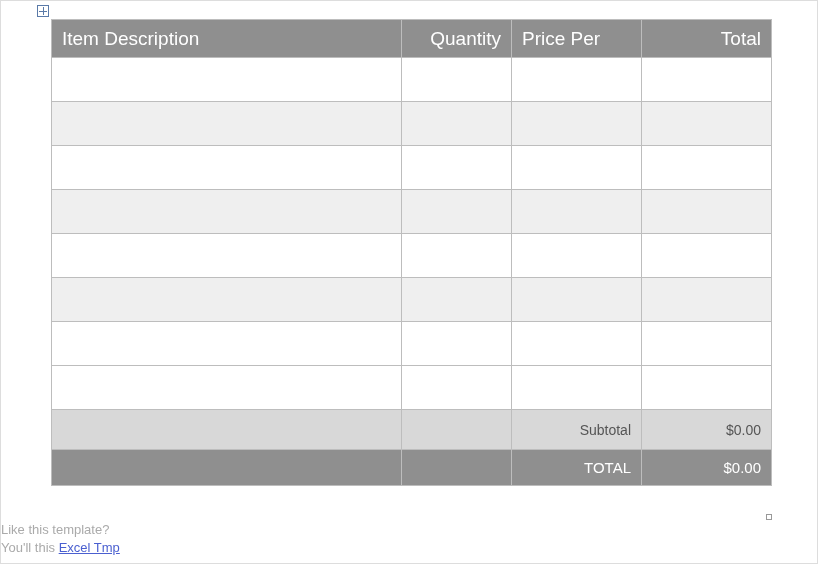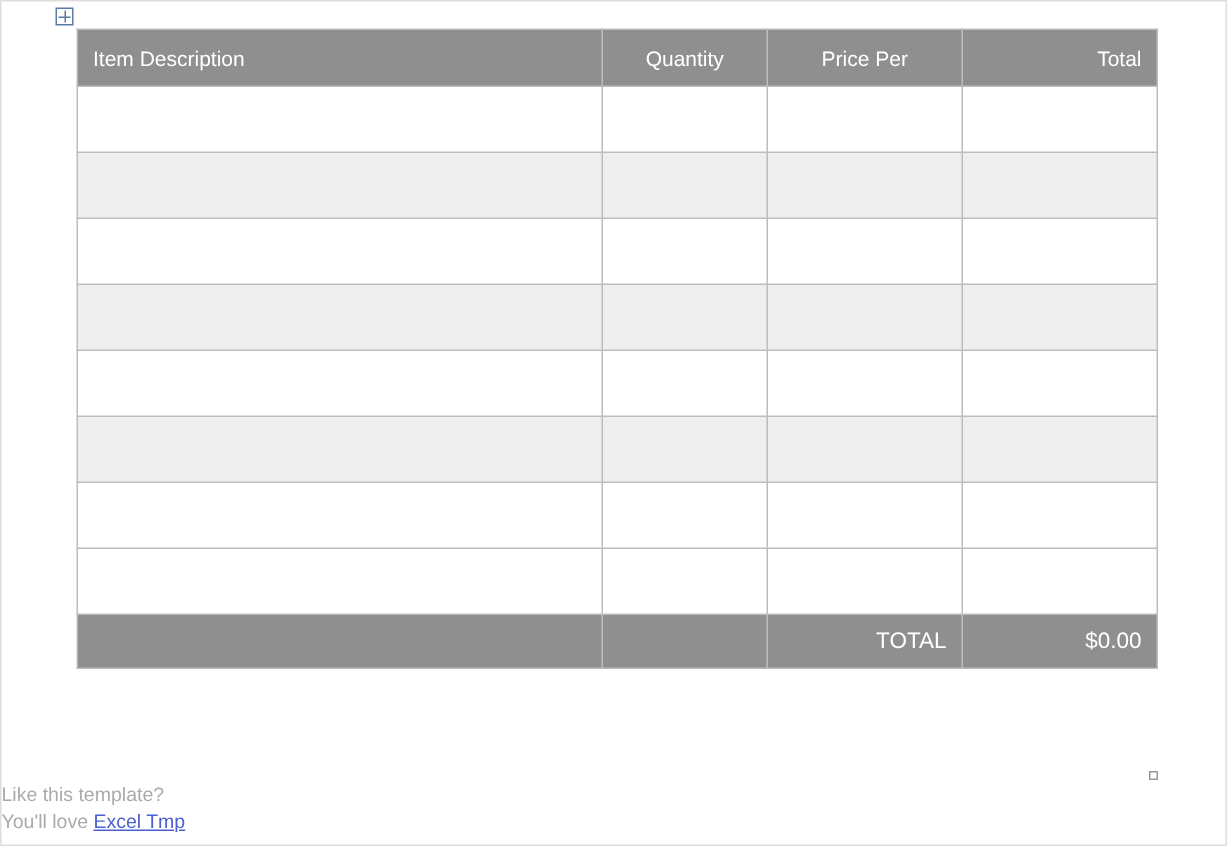--- a/index.html
+++ b/index.html
@@ -45,27 +45,27 @@
     table-layout: fixed;
   }
   th, td {
     border: 1px solid #bdbdbd;
     vertical-align: middle;
   }
   thead th {
     background: #8f8f8f;
     color: #fff;
     font-weight: normal;
-    font-size: 14px;
+    font-size: 19px;
     height: 38px;
     padding: 0 10px;
   }
   .col-desc { width: 350px; text-align: left; }
-  .col-qty  { width: 110px; }
-  .col-price{ width: 130px; text-align: center; }
+  .col-qty  { width: 110px; text-align: right; }
+  .col-price{ width: 130px; text-align: left; }
   .col-total{ width: 130px; text-align: right; }
 
   tbody td {
     height: 44px;
     padding: 0 10px;
     font-size: 14px;
     color: #666;
   }
   tbody tr.alt td { background: #efefef; }
   tbody tr.white td { background: #fff; }
@@ -175,30 +175,36 @@
         <td class="td-right"></td>
         <td class="td-right"></td>
       </tr>
       <tr class="white">
         <td></td>
         <td class="td-right"></td>
         <td class="td-right"></td>
         <td class="td-right"></td>
       </tr>
 
+      <tr class="summary">
+        <td class="lbl-merge"></td>
+        <td class="lbl-merge"></td>
+        <td>Subtotal</td>
+        <td>$0.00</td>
+      </tr>
       <tr class="grand">
         <td></td>
         <td></td>
         <td>TOTAL</td>
         <td>$0.00</td>
       </tr>
     </tbody>
   </table>
 </div>
 
 <div class="end-handle"></div>
 
 <div class="footer">
   <div>Like this template?</div>
   <div>
-    <span>You'll love </span><a href="#">Excel Tmp</a>
+    <span>You'll this </span><a href="#">Excel Tmp</a>
   </div>
 </div>
 
 </body></html>

